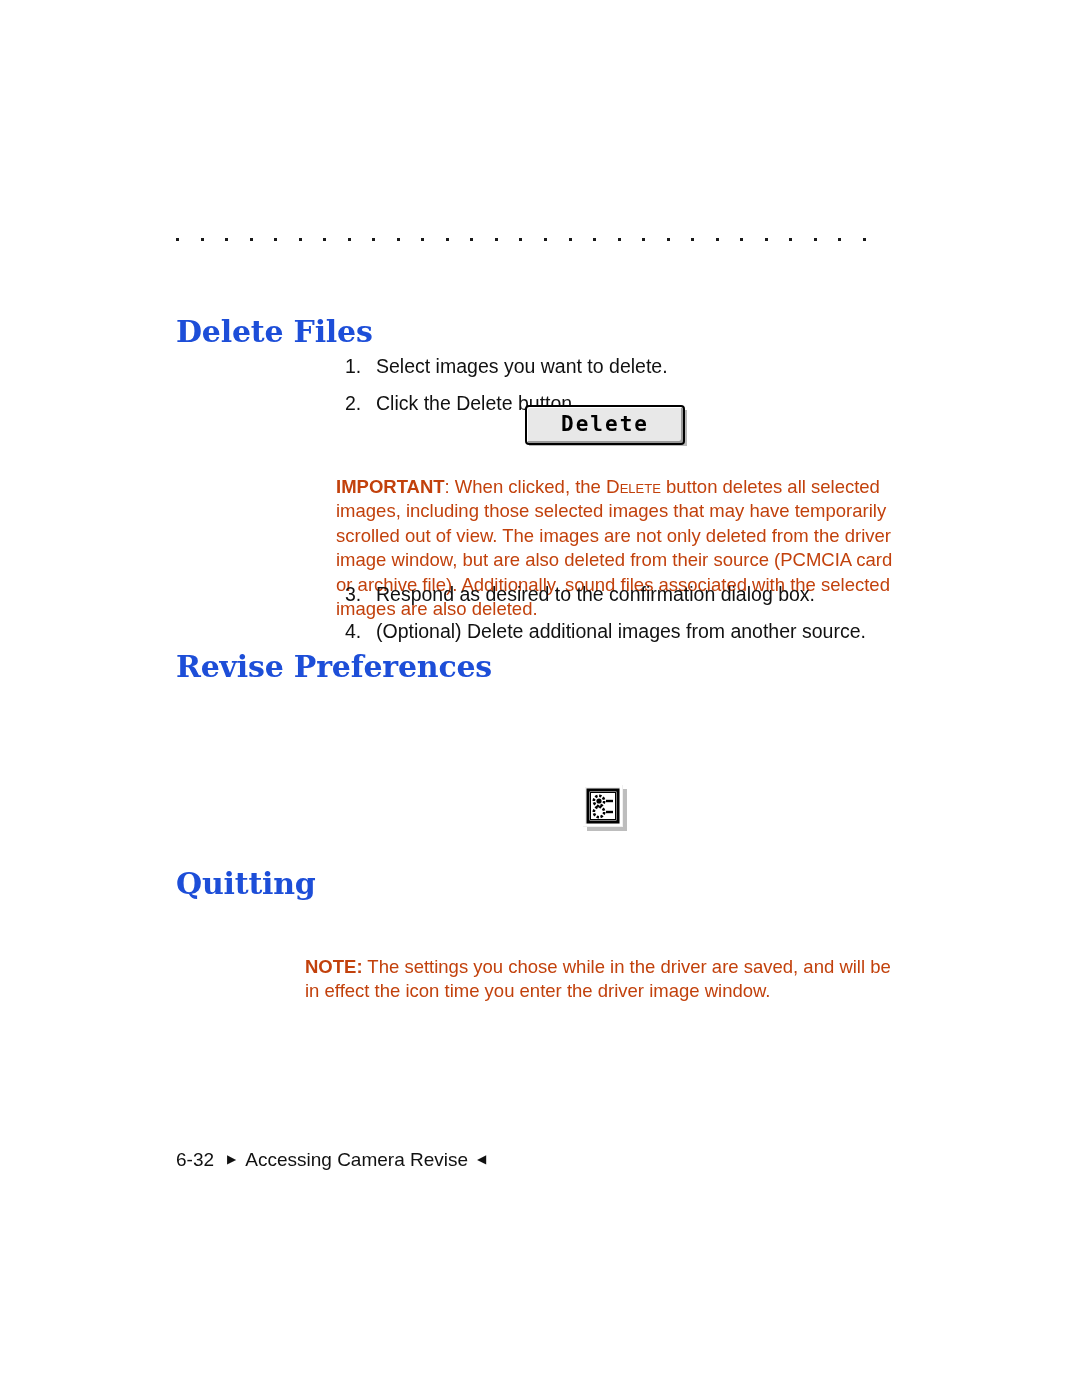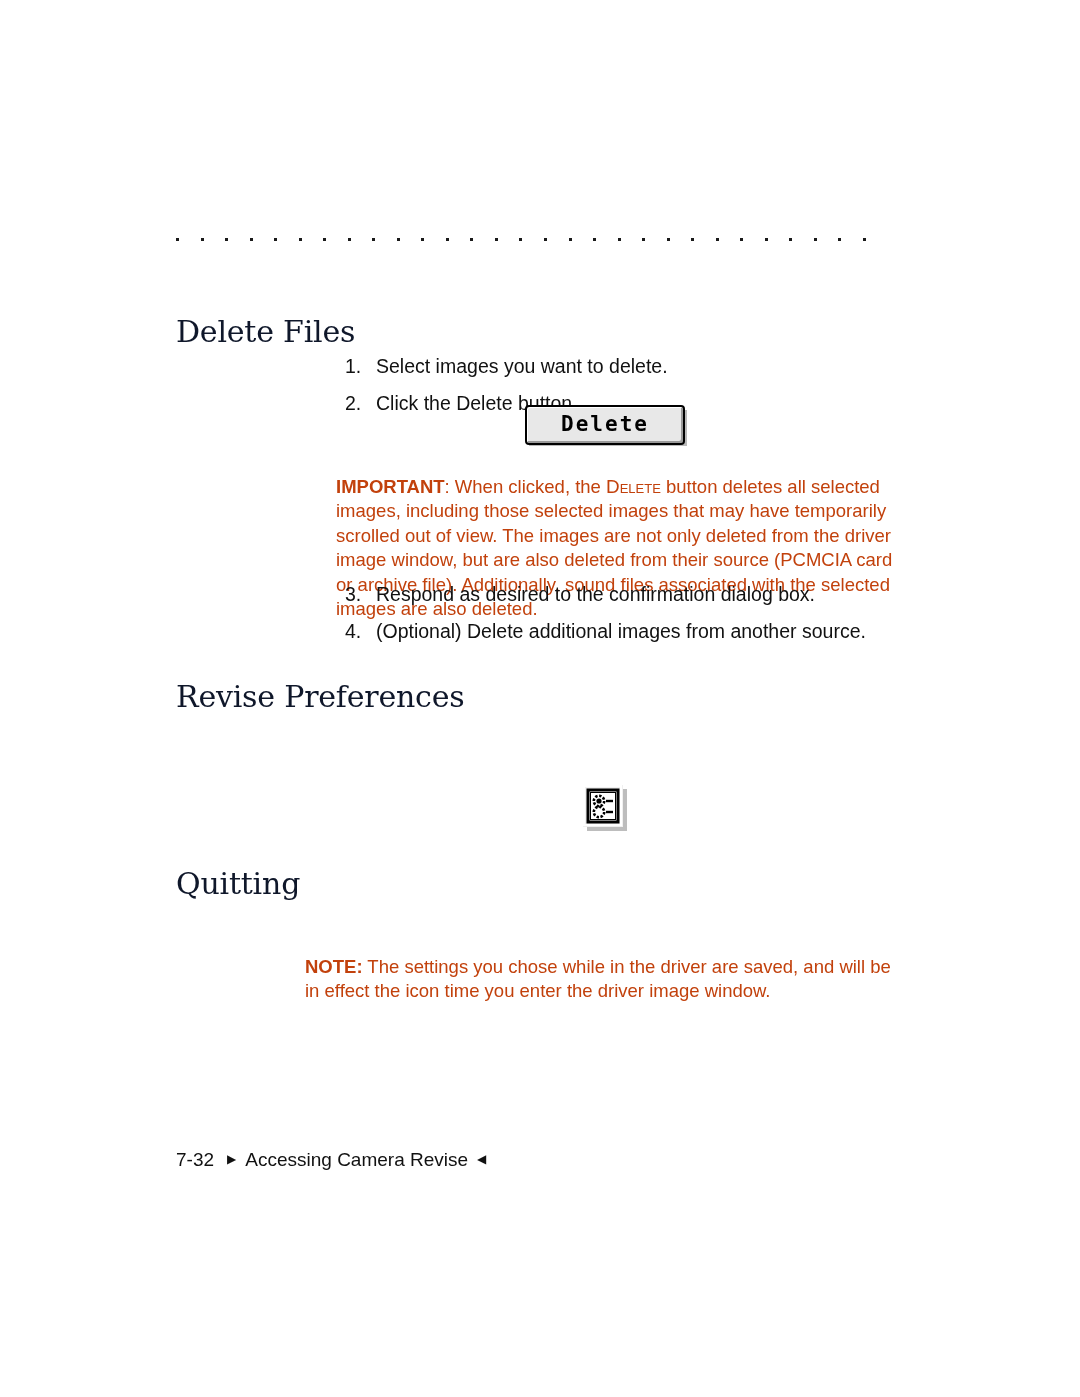--- a/index.html
+++ b/index.html
@@ -37,28 +37,28 @@
     height: 3px;
     background: #1a1a1a;
     flex: 0 0 auto;
   }
 
   
   .h1 {
     position: absolute;
     left: 176px;
     font-family: "DejaVu Serif", "Liberation Serif", serif;
-    font-weight: normal;
+    font-weight: bold;
     font-size: 30px;
     letter-spacing: -0.2px;
-    color: #0f172a;
+    color: #1d4ed8;
     white-space: nowrap;
   }
   .h1.delete-files    { top: 294px; }
-  .h1.revise-prefs    { top: 659px; text-align: center; }
+  .h1.revise-prefs    { top: 629px; text-align: center; }
   .h1.quitting        { top: 850px; margin-top: 16px; }
 
   
   .steps {
     position: absolute;
     left: 305px;
     width: 600px;
   }
   .steps.block-a { top: 338px; }
   .steps.block-b { top: 566px; }
@@ -284,19 +284,19 @@
   </div>
 
   <h1 class="h1 quitting">Quitting</h1>
 
 
   <p class="para note">
     <span class="lead">NOTE:</span><span> The settings you chose while in the driver are saved, and will be in effect the icon time you enter the driver image window.</span>
   </p>
 
   <div class="footer">
-    <span class="pagenum">7-32</span>
+    <span class="pagenum">6-32</span>
     <span class="tri left">▶</span>
     <span>Accessing Camera Revise</span>
     <span class="tri right">◀</span>
   </div>
 
 </div>
 
 </body></html>

